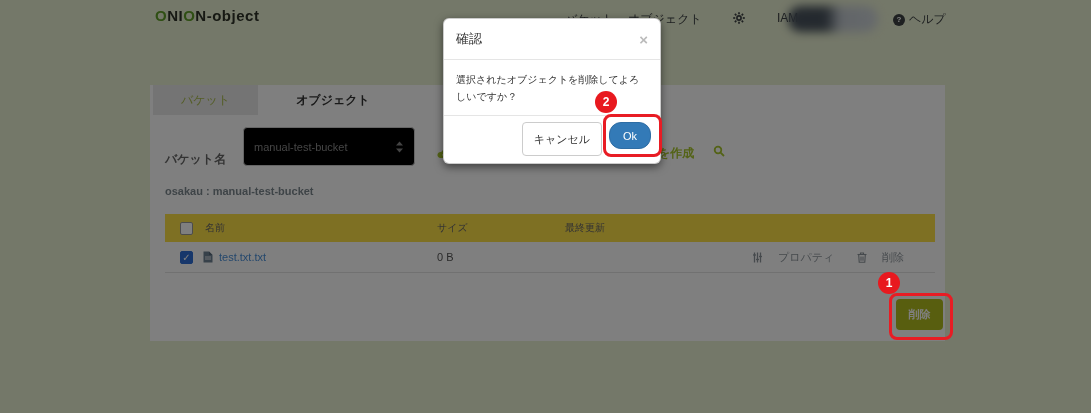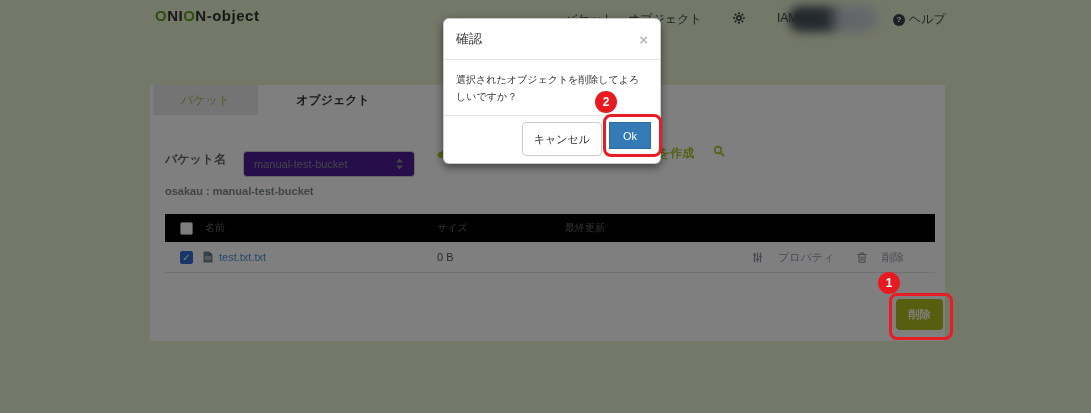--- a/index.html
+++ b/index.html
@@ -16,31 +16,31 @@
     background:linear-gradient(90deg,#49535e 0%,#49535e 42%,#c3cad0 58%,#cdd3d8 100%);filter:blur(5px);}
 
   
   .card{position:absolute;left:150px;top:85px;width:795px;height:256px;background:#ffffff;}
   .tabstrip{position:absolute;left:3px;top:0;height:30px;display:flex;background:#e8e8e8;}
   .tab{height:30px;display:flex;align-items:center;justify-content:center;font-size:12px;cursor:pointer;}
   .tab.inactive{width:105px;color:#a9bb4c;}
   .tab.active{width:150px;background:#ffffff;color:#333;font-weight:bold;}
 
   .field-label{position:absolute;left:15px;top:66px;font-size:12px;font-weight:600;color:#666;}
-  .select{position:absolute;left:93px;top:66px;width:172px;height:26px;background:#4c1d95;border:1px solid #ccc;border-radius:4px;
+  .select{position:absolute;left:93px;top:42px;width:172px;height:39px;background:#000000;border:1px solid #ccc;border-radius:4px;
     display:flex;align-items:center;padding:0 10px;box-sizing:border-box;font-size:11px;color:#8a8a8a;cursor:pointer;}
   .select .arrows{margin-left:auto;display:flex;color:#888;}
 
   .green-link{position:absolute;top:60px;font-size:12px;font-weight:600;color:#a8c62e;display:flex;align-items:center;gap:5px;cursor:pointer;white-space:nowrap;}
   .green-link .plus{font-size:15px;font-weight:bold;line-height:1;}
 
   .breadcrumb{position:absolute;left:15px;top:100px;font-size:11px;font-weight:600;color:#7d888f;}
 
   
-  .thead{position:absolute;left:15px;top:129px;width:770px;height:28px;background:#000000;font-size:10px;color:#666;}
+  .thead{position:absolute;left:15px;top:129px;width:770px;height:28px;background:#fde047;font-size:10px;color:#666;}
   .trow{position:absolute;left:15px;top:157px;width:770px;height:30px;background:#fff;border-bottom:1px solid #e3e3e3;font-size:11px;color:#555;}
   .cell{position:absolute;top:0;height:100%;display:flex;align-items:center;gap:6px;}
   .cb{width:13px;height:13px;border:1px solid #999;border-radius:2px;background:#fff;box-sizing:border-box;cursor:pointer;}
   .cb.checked{background:#2f6fd6;border-color:#2f6fd6;color:#fff;font-size:10px;line-height:11px;text-align:center;}
   .file-link{color:#4a90d9;cursor:pointer;}
   .row-action{color:#8d959b;display:flex;align-items:center;gap:15px;cursor:pointer;}
 
   
   .btn-green{position:absolute;top:214px;height:31px;background:#b0bc1e;color:#fff;font-size:11px;font-weight:bold;
     border:none;border-radius:4px;display:flex;align-items:center;justify-content:center;cursor:pointer;}
@@ -48,21 +48,21 @@
   
   .overlay{position:absolute;inset:0;background:rgba(0,0,0,0.5);z-index:50;}
   .modal{position:absolute;left:443px;top:18px;width:218px;background:#fff;border:1px solid rgba(0,0,0,.2);border-radius:6px;
     box-shadow:0 3px 9px rgba(0,0,0,.5);z-index:100;box-sizing:border-box;}
   .modal-head{display:flex;align-items:center;padding:11px 12px;border-bottom:1px solid #e5e5e5;}
   .modal-title{font-size:13px;color:#333;}
   .modal-close{margin-left:auto;color:#bbb;font-size:15px;font-weight:bold;line-height:1;cursor:pointer;}
   .modal-body{padding:11px 12px 10px 12px;font-size:10px;line-height:17px;color:#333;}
   .modal-foot{padding:6px 9px 7px 9px;border-top:1px solid #e5e5e5;display:flex;justify-content:flex-end;gap:7px;}
   .btn-default{height:34px;padding:0 11px;background:#fff;border:1px solid #ccc;border-radius:4px;font-size:11px;color:#333;cursor:pointer;}
-  .btn-primary{height:27px;padding:0 13px;background:#337ab7;border:1px solid #2e6da4;border-radius:0;font-size:11px;color:#fff;cursor:pointer;}
+  .btn-primary{height:27px;padding:0 13px;background:#337ab7;border:1px solid #2e6da4;border-radius:12px;font-size:11px;color:#fff;cursor:pointer;}
 
   
   .anno-rect{position:absolute;border:3px solid #e81c24;border-radius:8px;z-index:200;pointer-events:none;}
   .anno-circle{position:absolute;width:22px;height:22px;border-radius:50%;background:#e8191f;color:#fff;font-size:12px;font-weight:bold;
     display:flex;align-items:center;justify-content:center;z-index:201;pointer-events:none;}
   #rect-ok{left:603px;top:114px;width:53px;height:37px;}
   #circ-2{left:595px;top:91px;}
   #rect-del{left:889px;top:293px;width:58px;height:41px;}
   #circ-1{left:878px;top:272px;}
 

